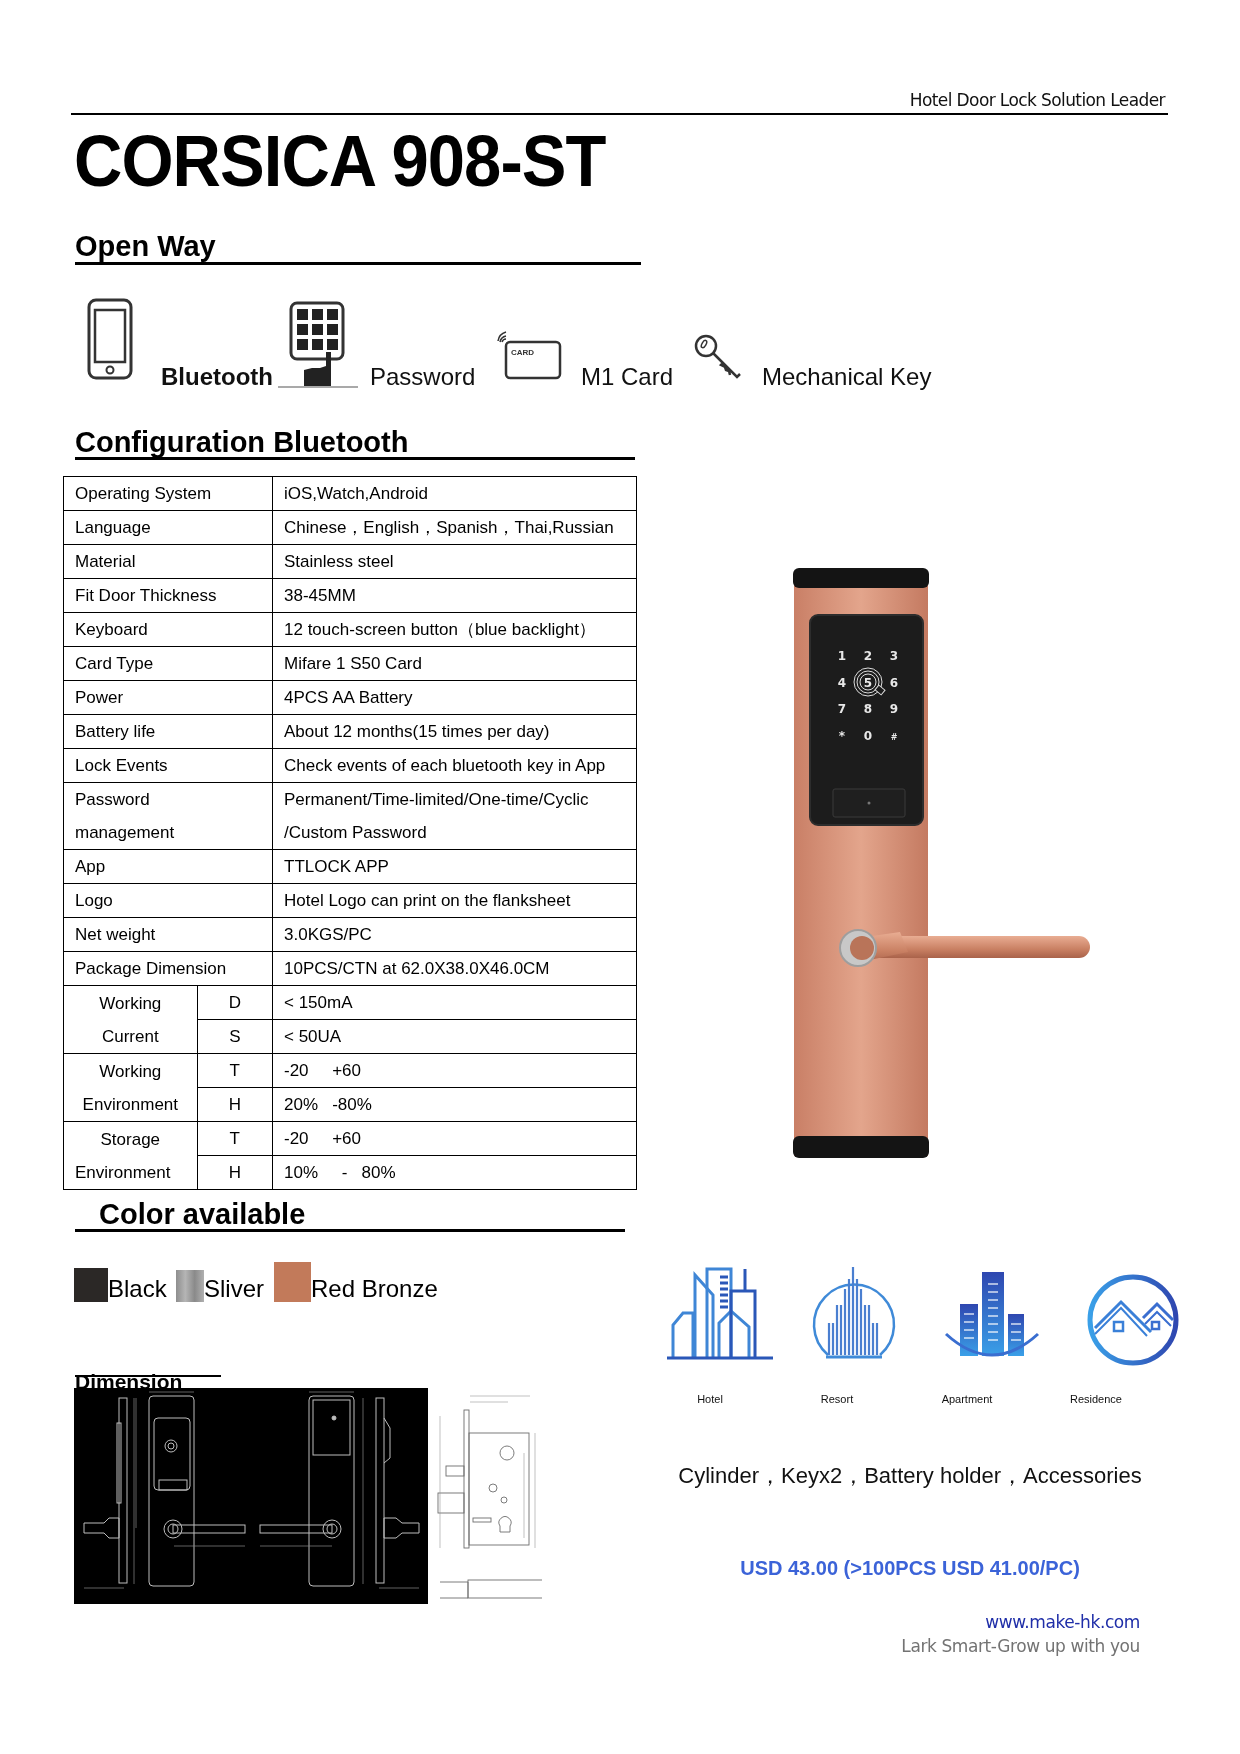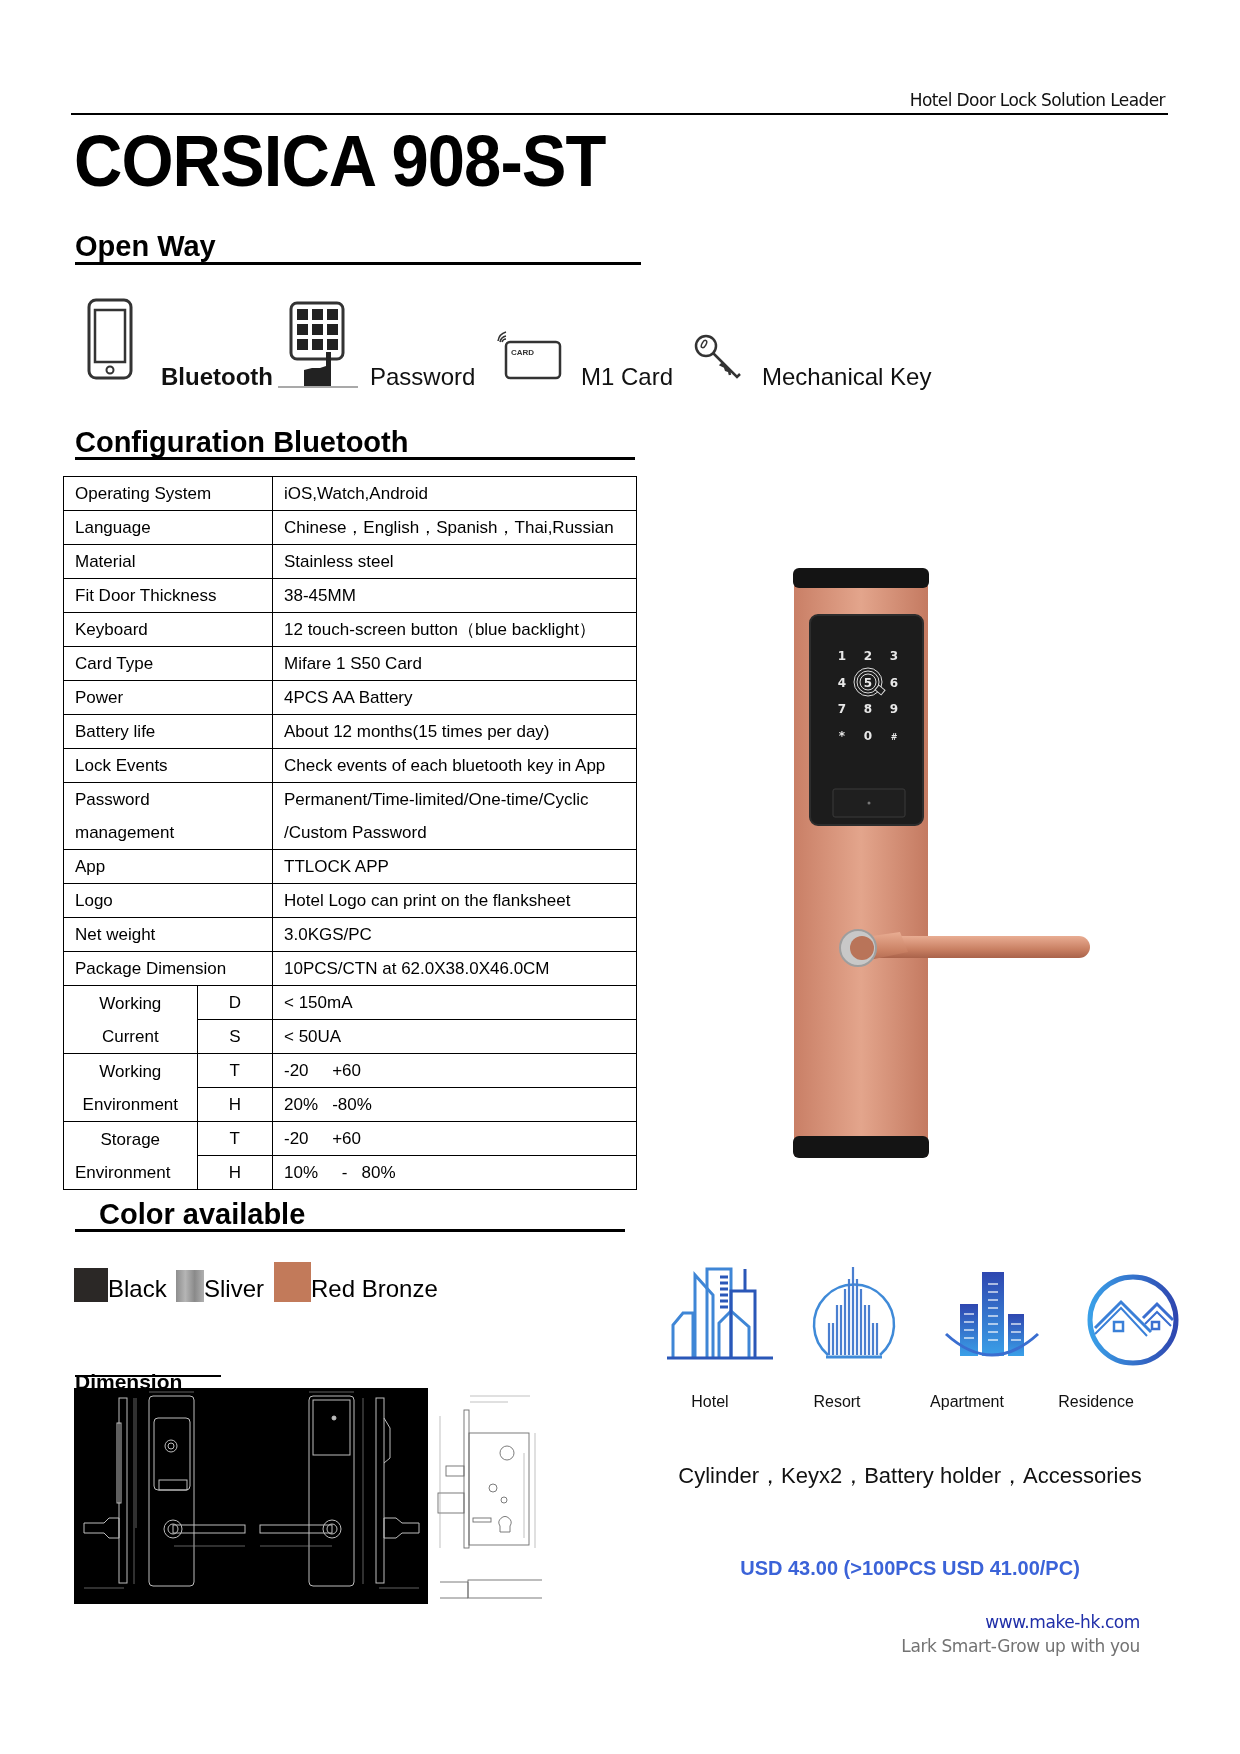--- a/index.html
+++ b/index.html
@@ -31,21 +31,21 @@
 
   
   .swatch { width: 34px; height: 34px; }
   .color-label { font-size: 24px; }
 
   
   .dim-box { left: 74px; top: 1388px; width: 354px; height: 216px; background: #000; overflow: hidden; }
   .mortise { left: 430px; top: 1388px; width: 112px; height: 216px; }
 
   
-  .cat-label { font-size: 16px; color: #111; text-align: center; width: 120px; }
+  .cat-label { font-size: 11px; color: #111; text-align: center; width: 120px; }
   .packing { left: 650px; top: 1460px; width: 520px; text-align: center; font-size: 22px; line-height: 32px; color: #111; }
   .price { left: 650px; top: 1557px; width: 520px; text-align: center; font-size: 20px; font-weight: bold; color: #3b63d8; }
   .website { left: 900px; top: 1612px; width: 240px; text-align: right; font-size: 17px; color: #1f2ea8; font-family: "DejaVu Sans", sans-serif; letter-spacing: -0.4px; }
   .slogan { left: 860px; top: 1636px; width: 280px; text-align: right; font-size: 17px; color: #737373; font-family: "DejaVu Sans", sans-serif; letter-spacing: -0.4px; }
 </style>
 </head>
 <body>
 
 <div class="abs tagline">Hotel Door Lock Solution Leader</div>
 <div class="abs header-rule"></div>

